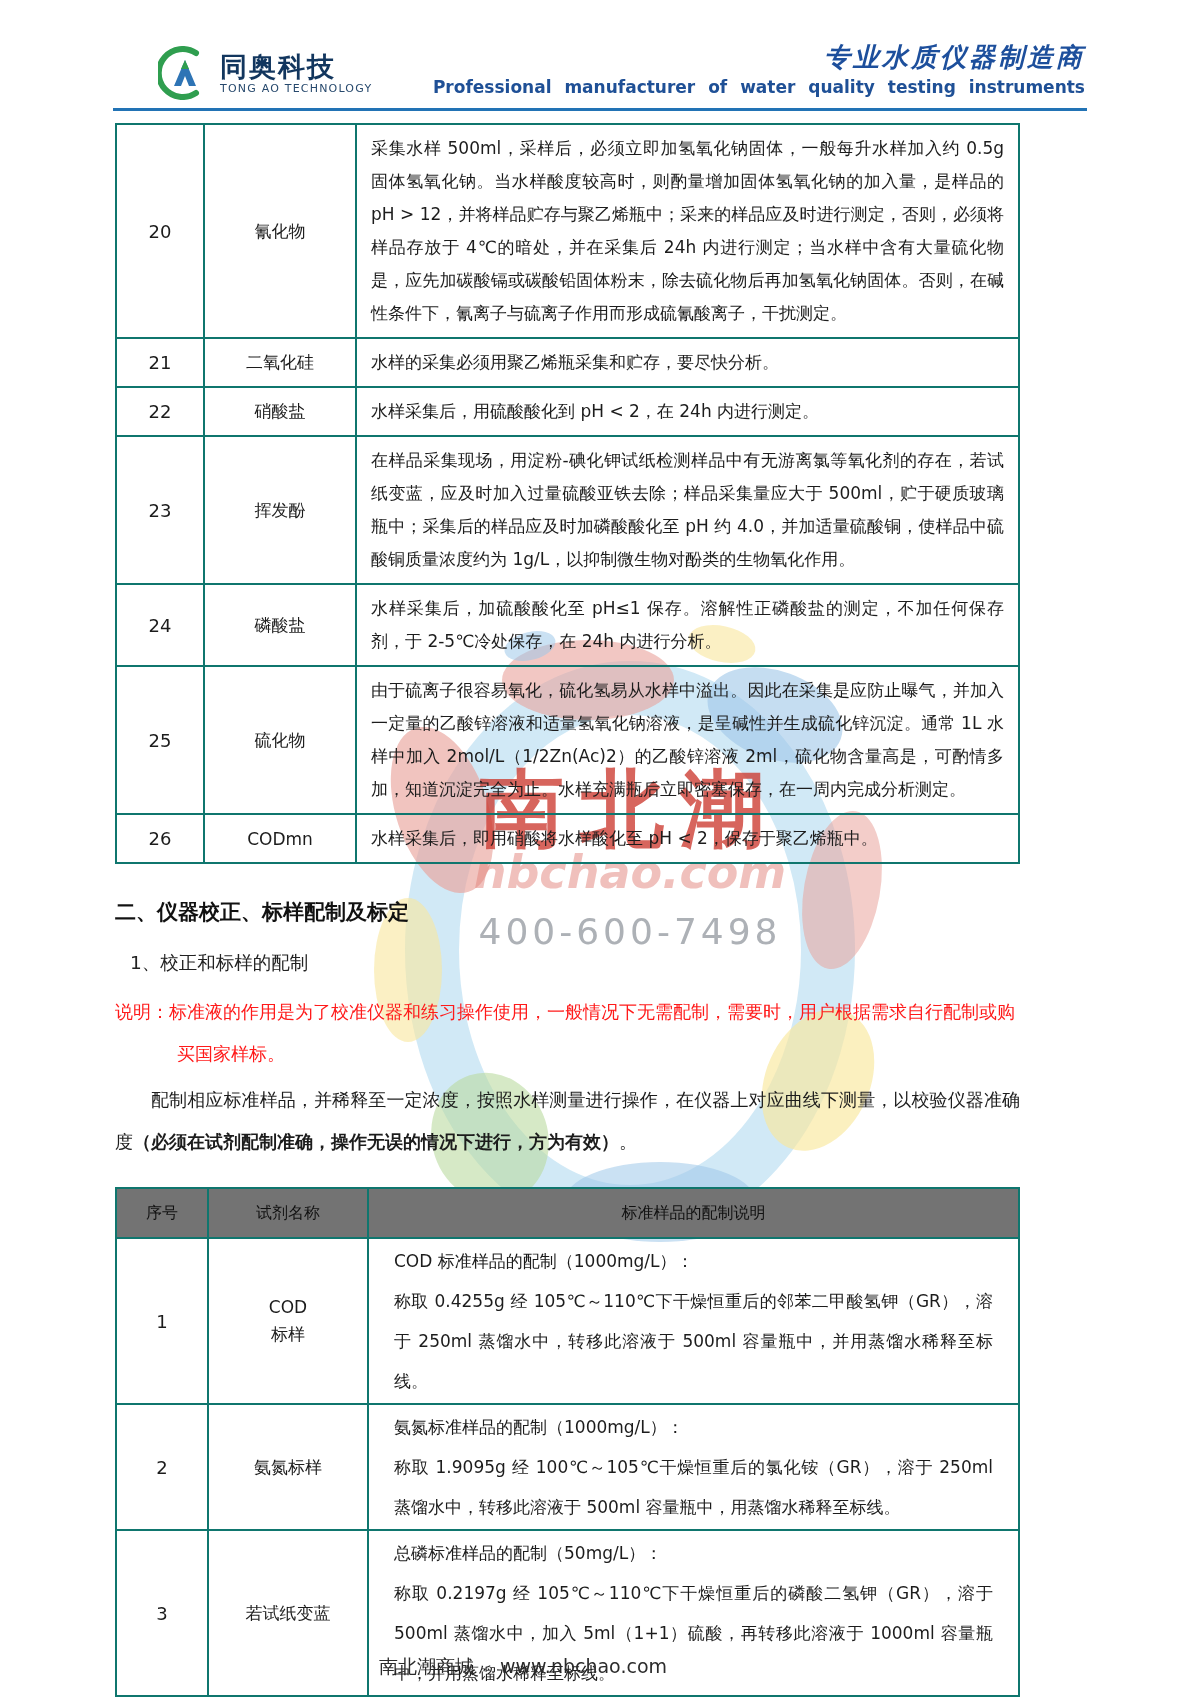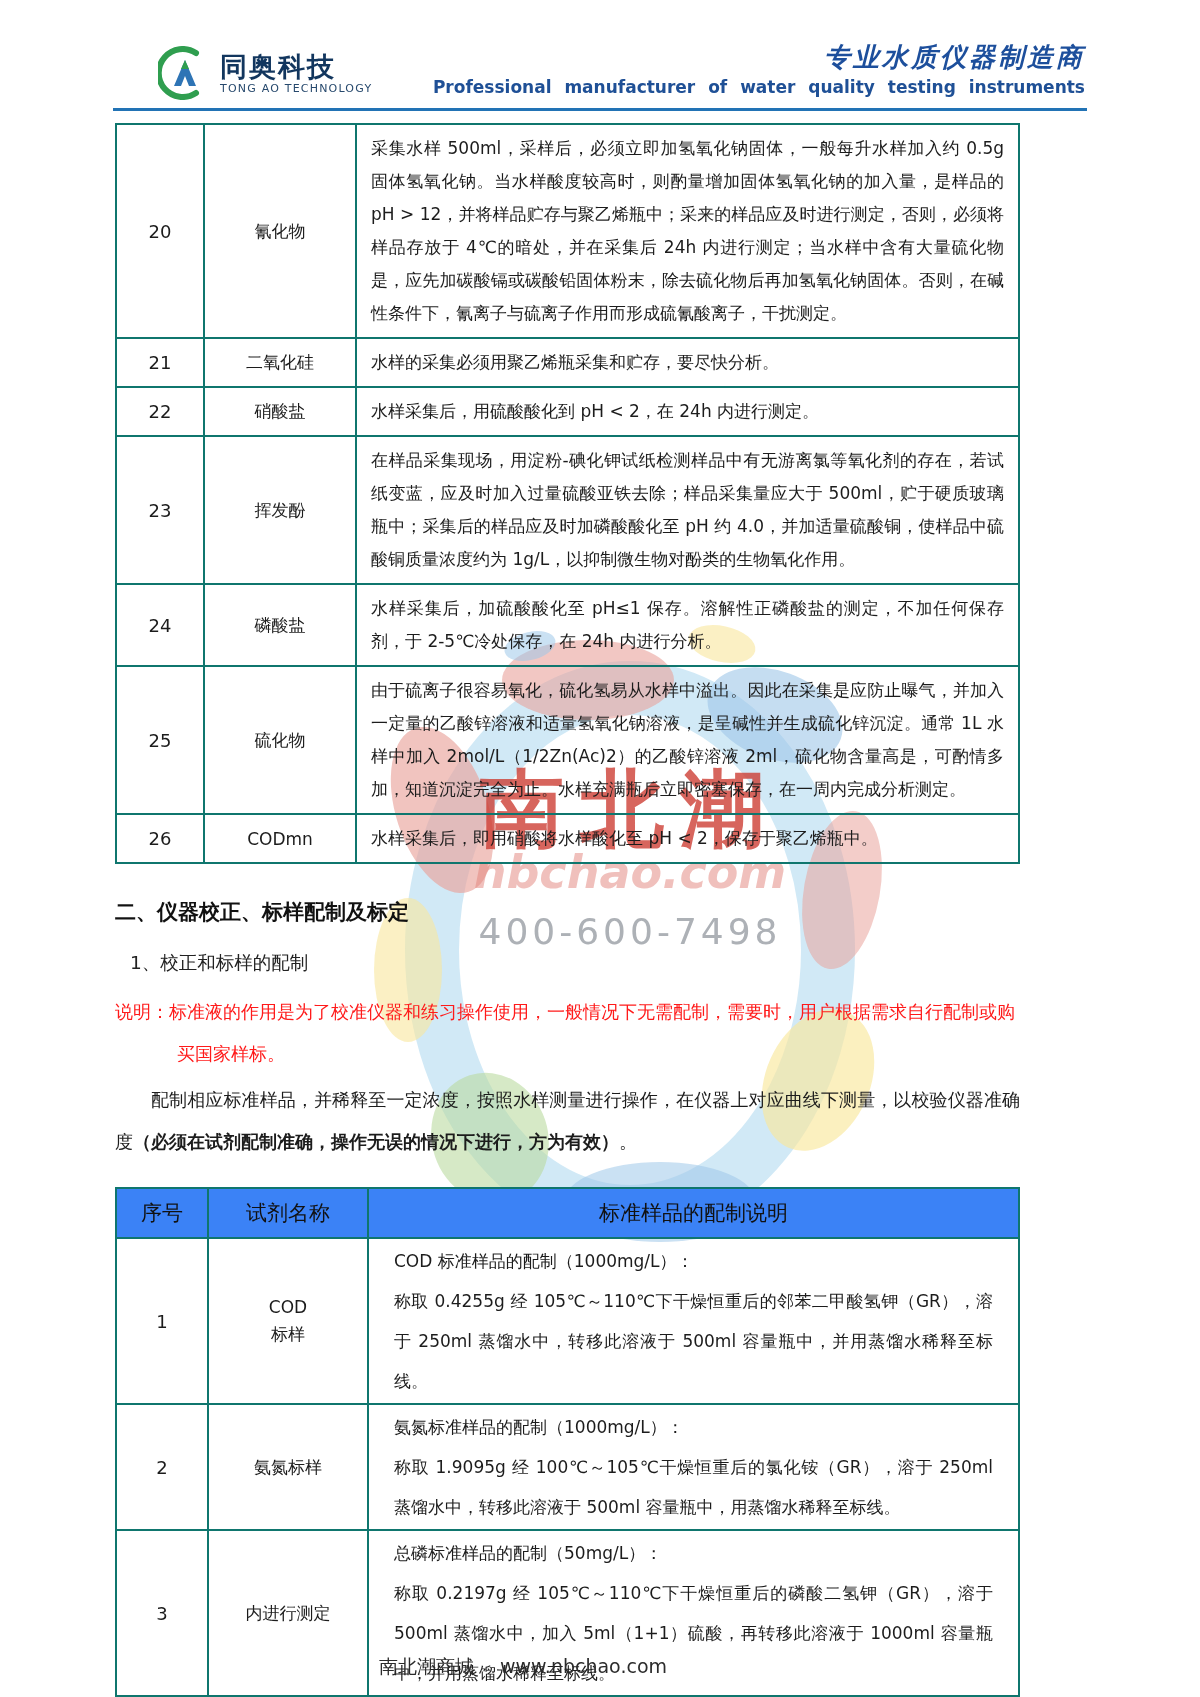--- a/index.html
+++ b/index.html
@@ -27,21 +27,21 @@
   .header-rule{margin:0 113px;border-bottom:3px solid #2273b5;}
   
   table{border-collapse:collapse;margin-left:115px;width:905px;background:transparent;}
   .t1{margin-top:12px;}
   .t1 td,.t2 td,.t2 th{border:2px solid #0f766e;}
   td.no{width:84px;text-align:center;font-size:18px;}
   td.name{width:148px;text-align:center;font-size:17px;}
   td.desc{font-size:17px;line-height:33px;text-align:justify;padding:7px 14px;}
   
   .t2{margin-top:24px;}
-  .t2 th{background:#3b82f6;font-size:21px;font-weight:normal;height:46px;color:#111;}
+  .t2 th{background:#737373;font-size:16px;font-weight:normal;height:46px;color:#111;}
   .t2 th.h-no{width:88px;}
   .t2 th.h-name{width:156px;}
   .t2 td.no{width:88px;}
   .t2 td.name{width:156px;font-size:17px;line-height:27px;}
   .t2 td.desc{line-height:40px;padding:2px 25px;}
   .t2 .nm{display:block;}
   
   .sec-heading{margin:34px 0 0 115px;font-size:21px;font-weight:bold;color:#111;}
   .sub-heading{margin:24px 0 0 130px;font-size:18.5px;color:#222;}
   .note{margin:16px 0 0 115px;width:905px;color:#ff1a1a;font-size:18px;
@@ -172,21 +172,21 @@
               <span class="nm">氨氮标样</span>
             </td>
           <td class="desc">
             <div>氨氮标准样品的配制（1000mg/L）：</div>
             <div>称取 1.9095g 经 100℃～105℃干燥恒重后的氯化铵（GR），溶于 250ml 蒸馏水中，转移此溶液于 500ml 容量瓶中，用蒸馏水稀释至标线。</div>
           </td>
         </tr>
         <tr>
           <td class="no">3</td>
           <td class="name">
-              <span class="nm">内进行测定</span>
+              <span class="nm">若试纸变蓝</span>
             </td>
           <td class="desc">
             <div>总磷标准样品的配制（50mg/L）：</div>
             <div>称取 0.2197g 经 105℃～110℃下干燥恒重后的磷酸二氢钾（GR），溶于 500ml 蒸馏水中，加入 5ml（1+1）硫酸，再转移此溶液于 1000ml 容量瓶中，并用蒸馏水稀释至标线。</div>
           </td>
         </tr>
       </tbody>
     </table>
 
   </div>

